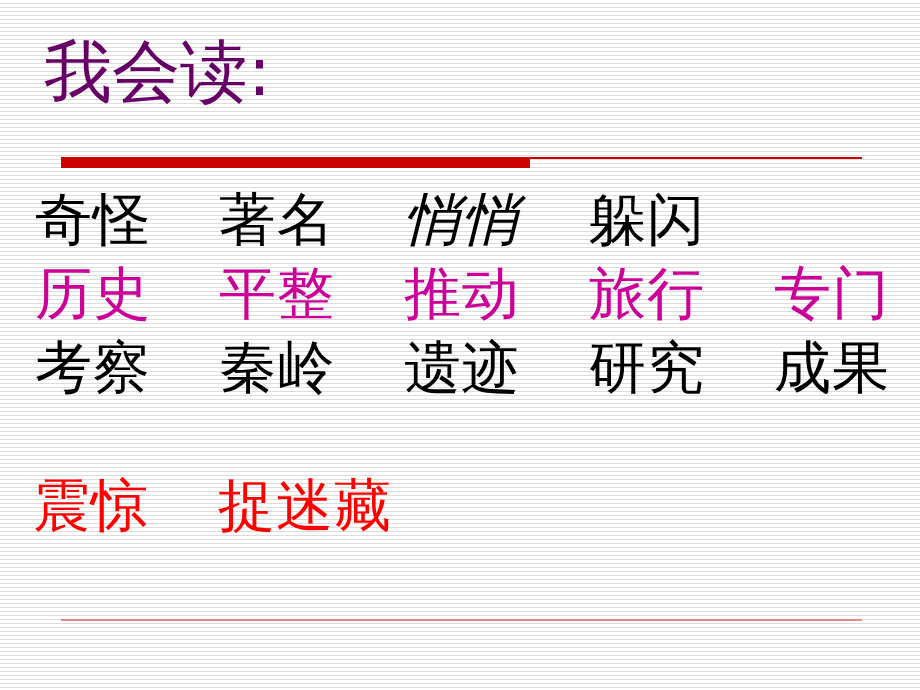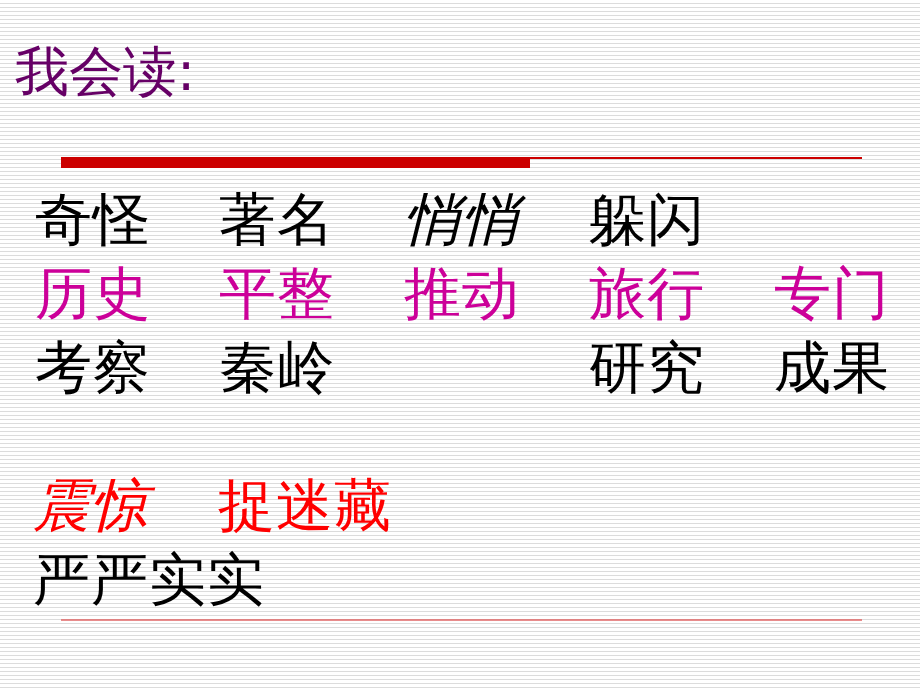--- a/index.html
+++ b/index.html
@@ -11,23 +11,23 @@
       background-color: #ffffff;
       background-image: repeating-linear-gradient(
         to bottom,
         #ffffff 0px, #ffffff 3px,
         #dcdcdc 3px, #dcdcdc 4px
       );
       font-family: "DejaVu Sans", "Liberation Sans", sans-serif;
     }
     .slide-title {
       position: absolute;
-      left: 15px;
+      left: 44px;
       top: 36px;
-      font-size: 54px;
+      font-size: 68px;
       line-height: 72px;
       letter-spacing: 0px;
       white-space: nowrap;
     }
     .rule-thick {
       position: absolute;
       left: 61px;
       top: 157px;
       width: 469px;
       height: 11px;
@@ -81,26 +81,26 @@
   <span class="word" style="left:219px;">平整</span>
   <span class="word" style="left:35px;">历史</span>
   <span class="word" style="left:404px;">推动</span>
   <span class="word" style="left:589px;">旅行</span>
   <span class="word" style="left:774px;">专门</span>
 </div>
 
 <div class="word-row" style="top: 331px; color: rgb(0, 0, 0);">
   <span class="word" style="left:35px;">考察</span>
   <span class="word" style="left:219px;">秦岭</span>
+  <span class="word" style="left:404px;">遗迹</span>
   <span class="word" style="left:774px;">成果</span>
   <span class="word" style="left:589px;">研究</span>
 </div>
 
 <div class="word-row" style="top: 469px; color: rgb(255, 0, 0);">
-  <span class="word" style="left:33px;font-style:italic;">震惊</span>
+  <span class="word" style="left:33px;">震惊</span>
   <span class="word" style="left:218px;">捉迷藏</span>
 </div>
 
 <div class="word-row" style="top: 543px; color: rgb(0, 0, 0);">
-  <span class="word" style="left:33px;">严严实实</span>
 </div>
 
 <div class="rule-bottom" style="background: rgb(224, 102, 102);"></div>
 
 </body></html>

